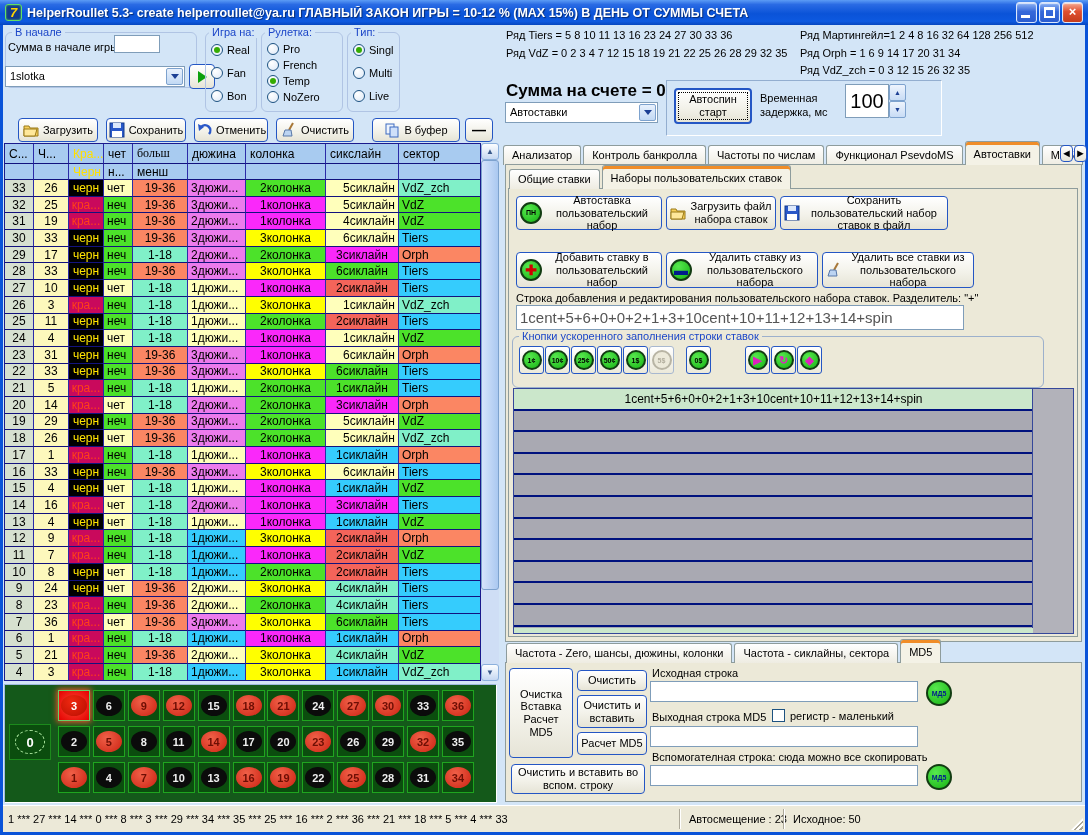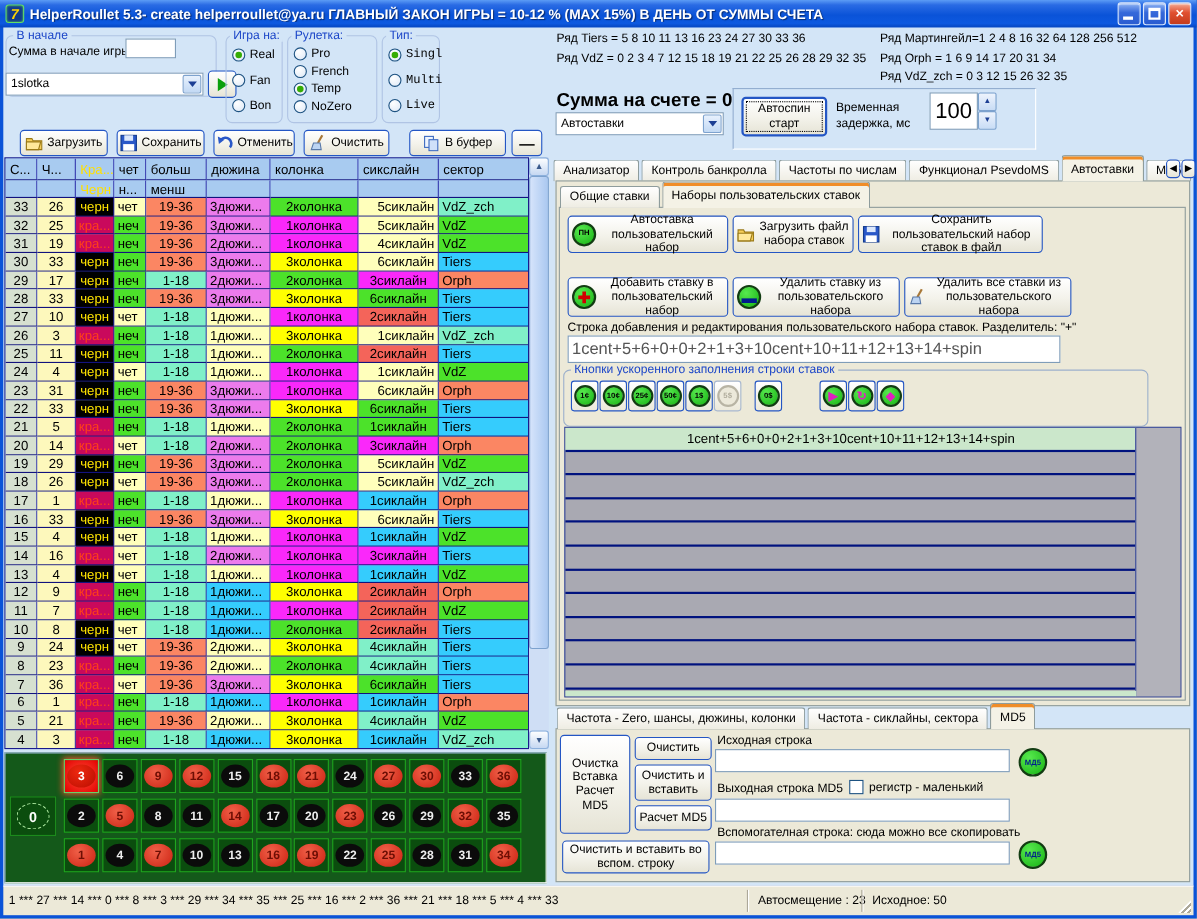--- a/index.html
+++ b/index.html
@@ -176,21 +176,21 @@
         <span>Temp</span>
       </div>
       <div class="radio-row">
         <span class="radio"></span>
         <span>NoZero</span>
       </div>
     </div>
 
   <div class="group" style="left:347px;top:32px;width:53px;height:80px;"></div>
   <div class="group-label" style="left:351px;top:26px;">Тип:</div>
-  <div class="abs" id="type-radios" style="left:353px;top:44px;display:flex;flex-direction:column;gap:11px;font-family:Liberation Mono, monospace;">
+  <div class="abs" id="type-radios" style="left:353px;top:44px;display:flex;flex-direction:column;gap:11px;">
       <div class="radio-row">
         <span class="radio sel"></span>
         <span>Singl</span>
       </div>
       <div class="radio-row">
         <span class="radio"></span>
         <span>Multi</span>
       </div>
       <div class="radio-row">
         <span class="radio"></span>
@@ -237,21 +237,21 @@
   <div class="xpbtn abs" style="left:465px;top:118px;width:28px;height:24px;font-weight:bold;font-size:14px;">
     <span>—</span>
   </div>
 
   <div id="datatable">
       <div class="trow h1">
         <div class="tcell hcell" style="width: 29px; flex: 0 0 29px;">С...</div>
         <div class="tcell hcell" style="width: 35px; flex: 0 0 35px;">Ч...</div>
         <div class="tcell hcell hyellow" style="width: 35px; flex: 0 0 35px;">Кра...</div>
         <div class="tcell hcell" style="width: 29px; flex: 0 0 29px;">чет</div>
-        <div class="tcell hcell" style="width: 55px; flex: 0 0 55px;">больш</div>
+        <div class="tcell hcell" style="width: 55px; flex: 0 0 55px; font-family: Liberation Serif, serif;">больш</div>
         <div class="tcell hcell" style="width: 58px; flex: 0 0 58px; text-align: right;">дюжина</div>
         <div class="tcell hcell" style="width: 80px; flex: 0 0 80px;">колонка</div>
         <div class="tcell hcell" style="width: 73px; flex: 0 0 73px;">сикслайн</div>
         <div class="tcell hcell" style="width: 83px; flex: 0 0 83px;">сектор</div>
       </div>
       <div class="trow h2">
         <div class="tcell hcell" style="width: 29px; flex: 0 0 29px;"></div>
         <div class="tcell hcell" style="width: 35px; flex: 0 0 35px;"></div>
         <div class="tcell hcell hyellow" style="width: 35px; flex: 0 0 35px;">Черн</div>
         <div class="tcell hcell" style="width: 29px; flex: 0 0 29px;">н...</div>

